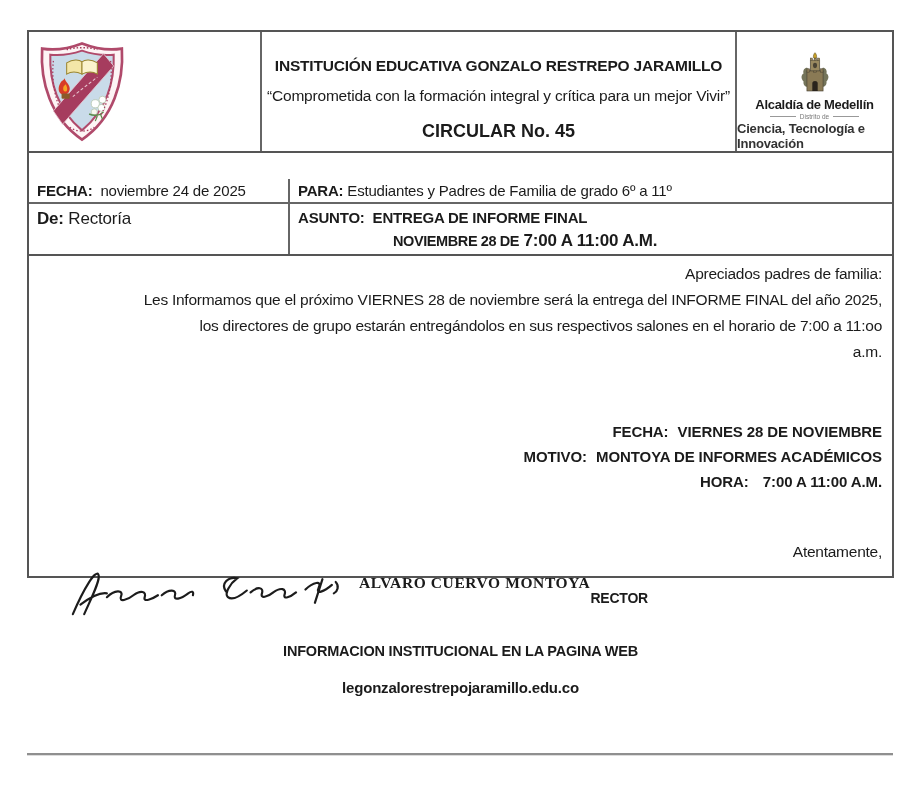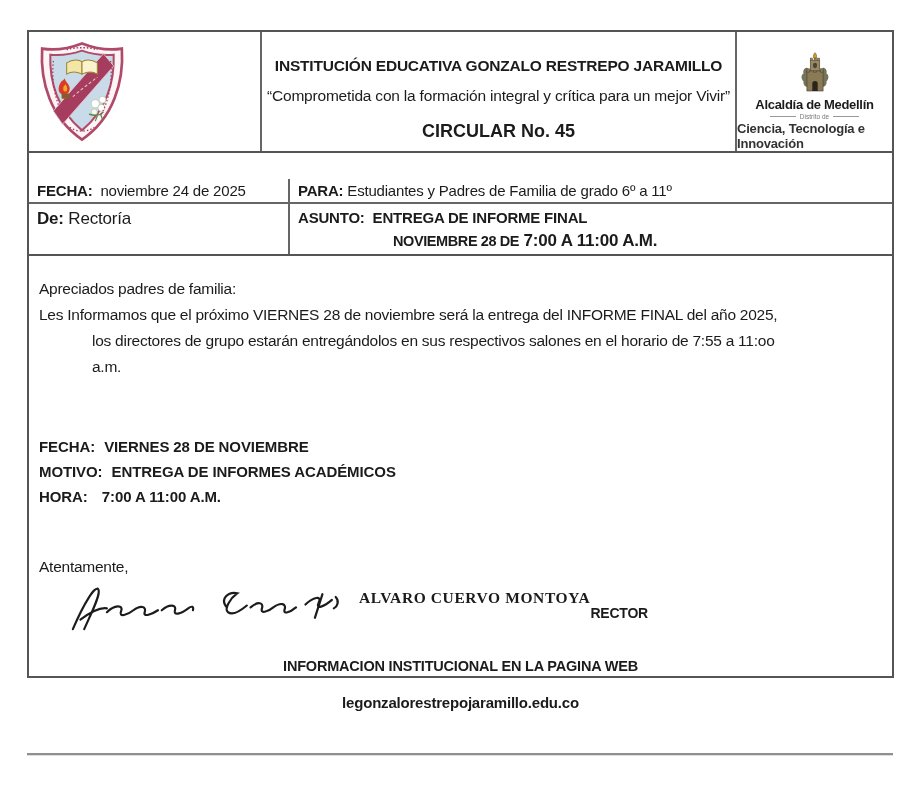--- a/index.html
+++ b/index.html
@@ -4,21 +4,21 @@
 <style>
   * { margin: 0; padding: 0; box-sizing: border-box; }
   html, body { background: #ffffff; }
   body {
     width: 921px; height: 793px; position: relative;
     font-family: "Liberation Sans", sans-serif;
     color: #1b1b1b;
     overflow: hidden;
   }
   .doc {
-    position: absolute; left: 27px; top: 30px; width: 867px; height: 648px;
+    position: absolute; left: 27px; top: 30px; width: 867px; height: 548px;
     border: 2px solid #555; background: #fff;
     display: flex; flex-direction: column;
   }
   
   .hdr { display: flex; height: 121px; border-bottom: 2px solid #555; }
   .logo-cell { width: 233px; border-right: 2px solid #666; display: flex; align-items: center; justify-content: flex-start; padding-left: 7px; }
   .title-cell { flex: 1; display: flex; flex-direction: column; align-items: center; text-align: center; padding-top: 25px; }
   .city-cell { width: 157px; border-left: 2px solid #666; display: flex; flex-direction: column; align-items: center; justify-content: flex-start; padding-top: 20px; }
   .inst-name { font-size: 15.5px; font-weight: bold; letter-spacing: -0.2px; }
   .motto { font-size: 15.5px; margin-top: 12px; letter-spacing: -0.2px; }
@@ -32,21 +32,21 @@
   .meta-row2 { display: flex; height: 56px; border-bottom: 2px solid #555; }
   .m-c1 { width: 261px; border-right: 2px solid #666; padding: 3px 8px; }
   .m-c2 { flex: 1; padding: 3px 8px; }
   .lbl { font-weight: bold; }
   .f15 { font-size: 15px; letter-spacing: -0.2px; }
   .de-line { font-size: 17px; letter-spacing: -0.2px; margin-top: 2px; }
   .asunto-line2 { margin-top: 5px; padding-left: 95px; white-space: nowrap; }
   .asunto-date { font-weight: bold; font-size: 14.5px; letter-spacing: -0.4px; }
   .asunto-time { font-weight: bold; font-size: 17px; letter-spacing: -0.2px; }
   
-  .body-cell { flex: 1; padding: 20px 10px 0 10px; }
+  .body-cell { flex: 1; padding: 5px 10px 0 10px; text-align: right; }
   .bline { font-size: 15.5px; line-height: 26px; letter-spacing: -0.25px; white-space: nowrap; }
   .indent { padding-left: 53px; }
   .p2 { margin-top: 26px; }
   .details { margin-top: 54px; }
   .dline { font-size: 15px; font-weight: bold; line-height: 25px; letter-spacing: -0.1px; white-space: nowrap; }
   .dline .dv { margin-left: 5px; }
   .closing { margin-top: 45px; font-size: 15.5px; letter-spacing: -0.25px; }
   .sig-wrap { width: 100%; display: flex; align-items: center; margin-top: 0px; }
   .sig-svg { width: 300px; height: 52px; margin-left: 20px; }
   .sig-name { font-family: "Liberation Serif", serif; font-weight: bold; font-size: 15.5px; letter-spacing: 0.6px; margin-top: -17px; }
@@ -148,33 +148,33 @@
         <span class="asunto-time">7:00 A 11:00 A.M.</span>
       </div>
     </div>
   </div>
 
   <div class="body-cell">
     <div class="bline">Apreciados padres de familia:</div>
 
     <div>
       <div class="bline">Les Informamos que el próximo VIERNES 28 de noviembre será la entrega del INFORME FINAL del año 2025,</div>
-      <div class="bline indent">los directores de grupo estarán entregándolos en sus respectivos salones en el horario de 7:55 a 11:oo</div>
+      <div class="bline indent">los directores de grupo estarán entregándolos en sus respectivos salones en el horario de 7:00 a 11:oo</div>
       <div class="bline indent">a.m.</div>
     </div>
 
 
     <div class="details">
       <div class="dline">
         <span>FECHA:</span>
         <span class="dv">VIERNES 28 DE NOVIEMBRE</span>
       </div>
       <div class="dline">
         <span>MOTIVO:</span>
-        <span class="dv">ENTREGA DE INFORMES ACADÉMICOS</span>
+        <span class="dv">MONTOYA DE INFORMES ACADÉMICOS</span>
       </div>
       <div class="dline">
         <span>HORA:</span>
         <span class="dv" style="margin-left:10px;">7:00 A 11:00 A.M.</span>
       </div>
     </div>
 
     <div class="closing bline">Atentamente,</div>
 
     <div class="sig-wrap">

